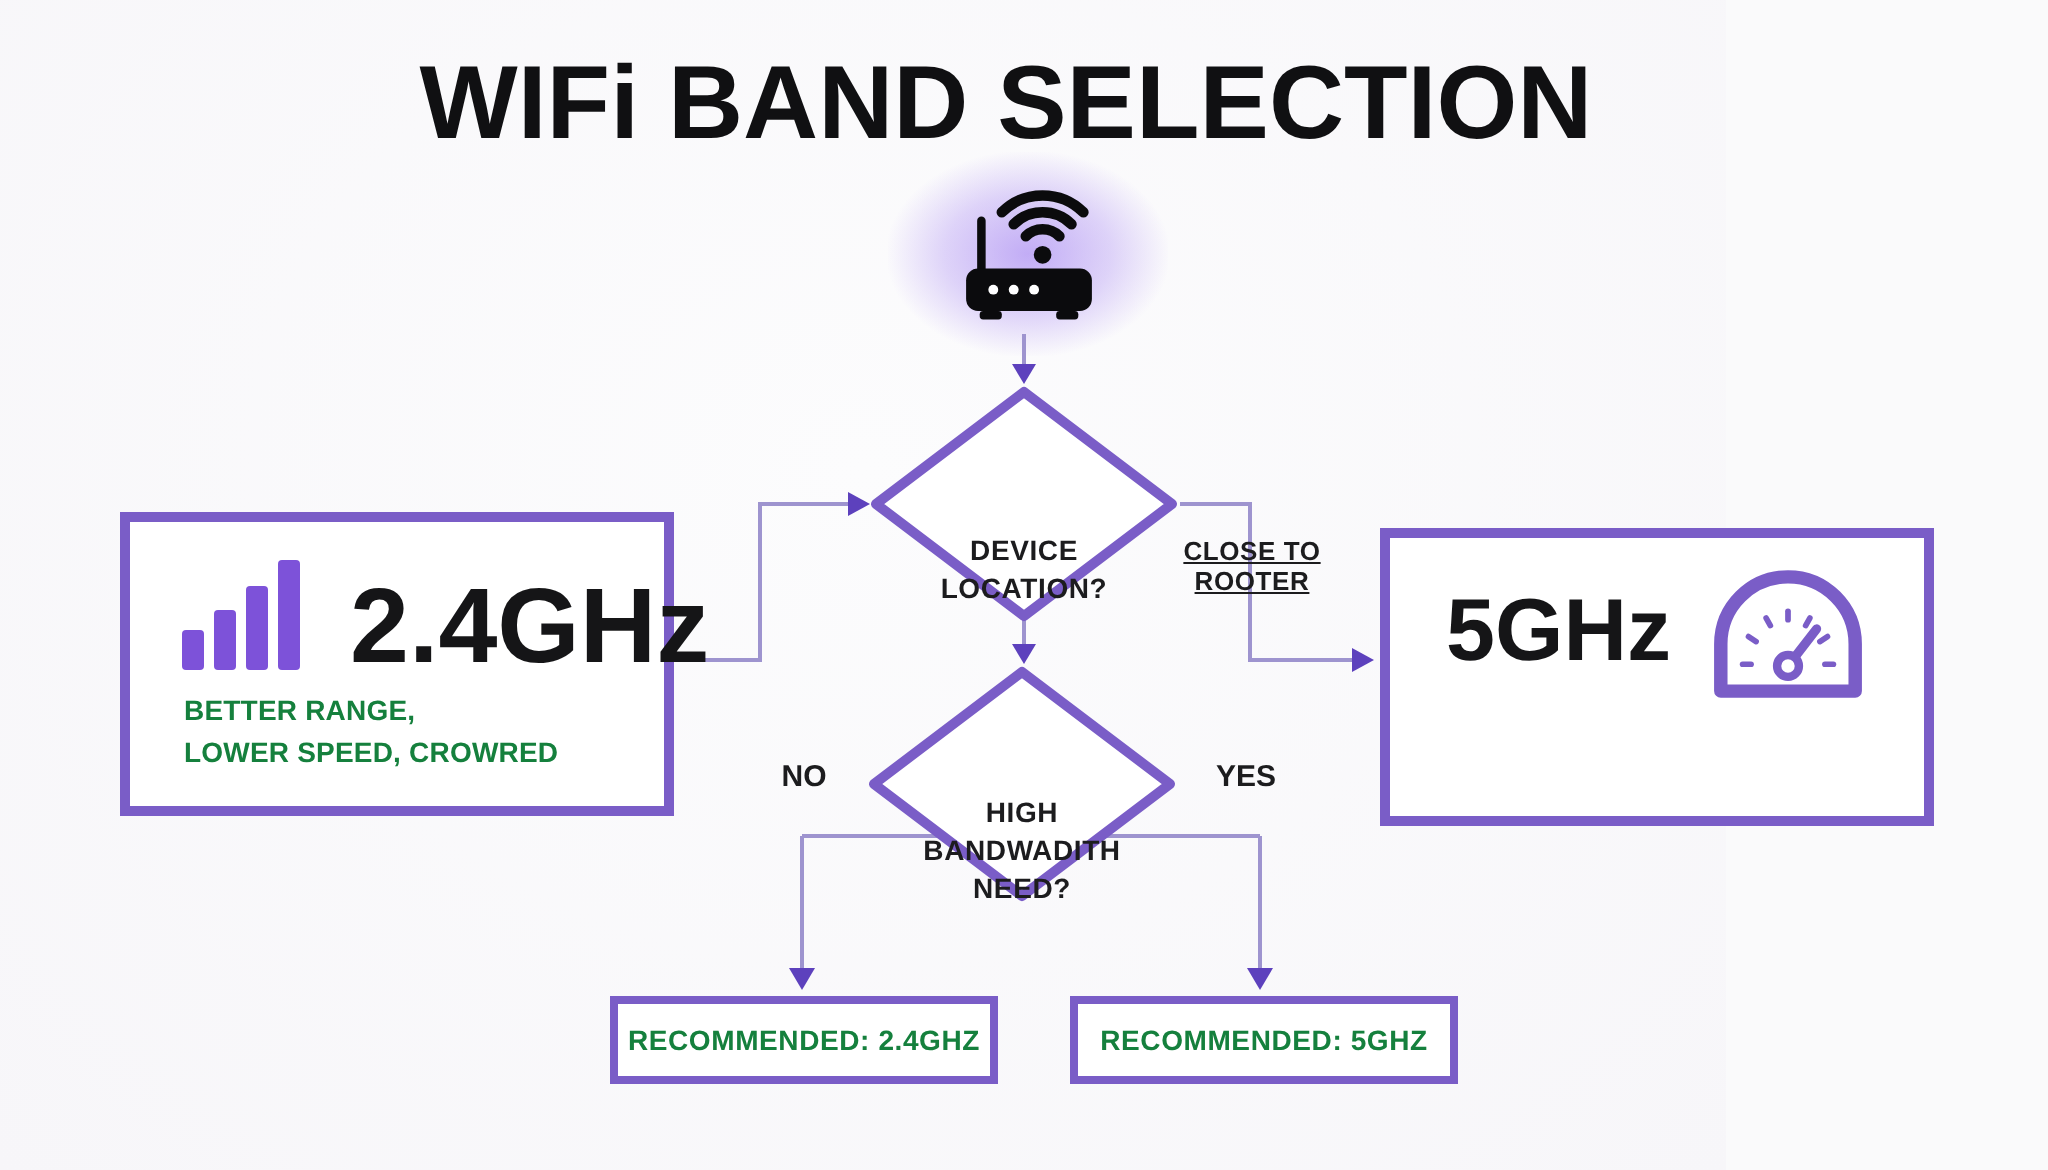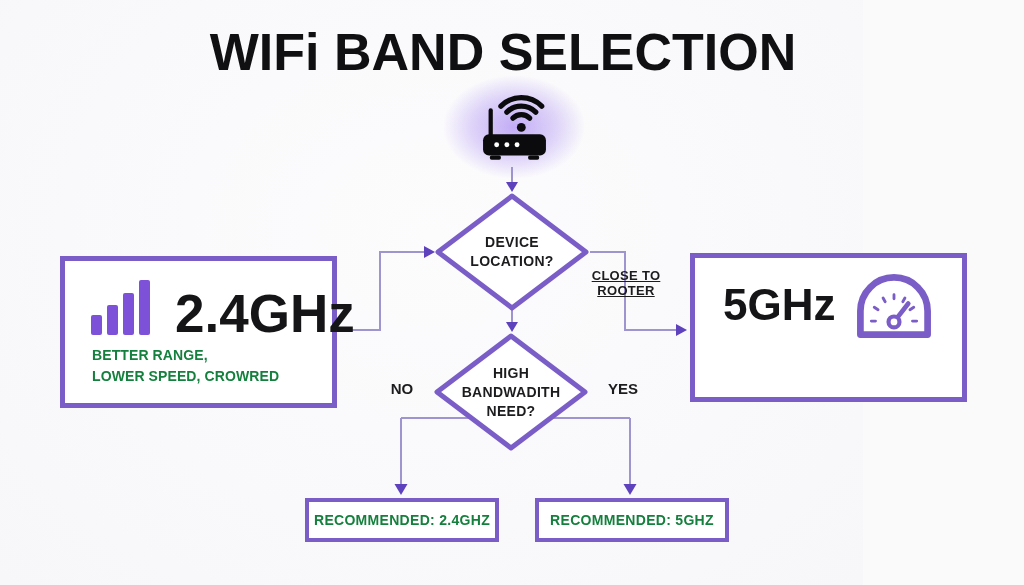--- a/index.html
+++ b/index.html
@@ -9,28 +9,28 @@
   .title{position:absolute;left:0;top:22px;width:1006px;text-align:center;
          font-size:52px;font-weight:800;color:#101012;letter-spacing:0px;}
 
   .router-glow{position:absolute;left:444px;top:76px;width:140px;height:102px;
         background:radial-gradient(ellipse at center, rgba(147,108,240,.55) 0%, rgba(147,108,240,.28) 42%, rgba(147,108,240,0) 72%);}
   .router-svg{position:absolute;left:472px;top:84px;width:85px;height:80px;}
 
   .flow-svg{position:absolute;left:0;top:0;width:1024px;height:585px;}
 
   .diamond-label{position:absolute;text-align:center;font-weight:800;color:#1c1c1e;
-        font-size:14px;line-height:19px;letter-spacing:.3px;}
+        font-size:14px;line-height:19px;letter-spacing:.3px;margin-top:33px;}
   .d1{left:437px;top:233px;width:150px;}
   .d2{left:436px;top:364px;width:150px;}
 
   .band-box{position:absolute;box-sizing:border-box;background:#ffffff;
         border:5px solid #7a5dc7;}
   .box-24{left:60px;top:256px;width:277px;height:152px;}
-  .box-5{left:690px;top:253px;width:277px;height:149px;}
+  .box-5{left:690px;top:264px;width:277px;height:149px;}
   .band-name{position:absolute;font-weight:800;color:#151517;}
   .name-24{left:110px;top:22px;font-size:53px;}
   .name-5{left:28px;top:22px;font-size:44px;}
   .band-desc{position:absolute;font-weight:700;color:#15803d;font-size:14px;line-height:21px;letter-spacing:.1px;white-space:nowrap;}
   .desc-24{left:27px;top:84px;}
   .desc-5{left:28px;top:88px;}
   .bars-svg{position:absolute;left:26px;top:18px;width:64px;height:56px;}
   .gauge-svg{position:absolute;right:26px;top:12px;width:84px;height:72px;}
 
   .result-box{position:absolute;box-sizing:border-box;background:#ffffff;border:4px solid #7a5dc7;

